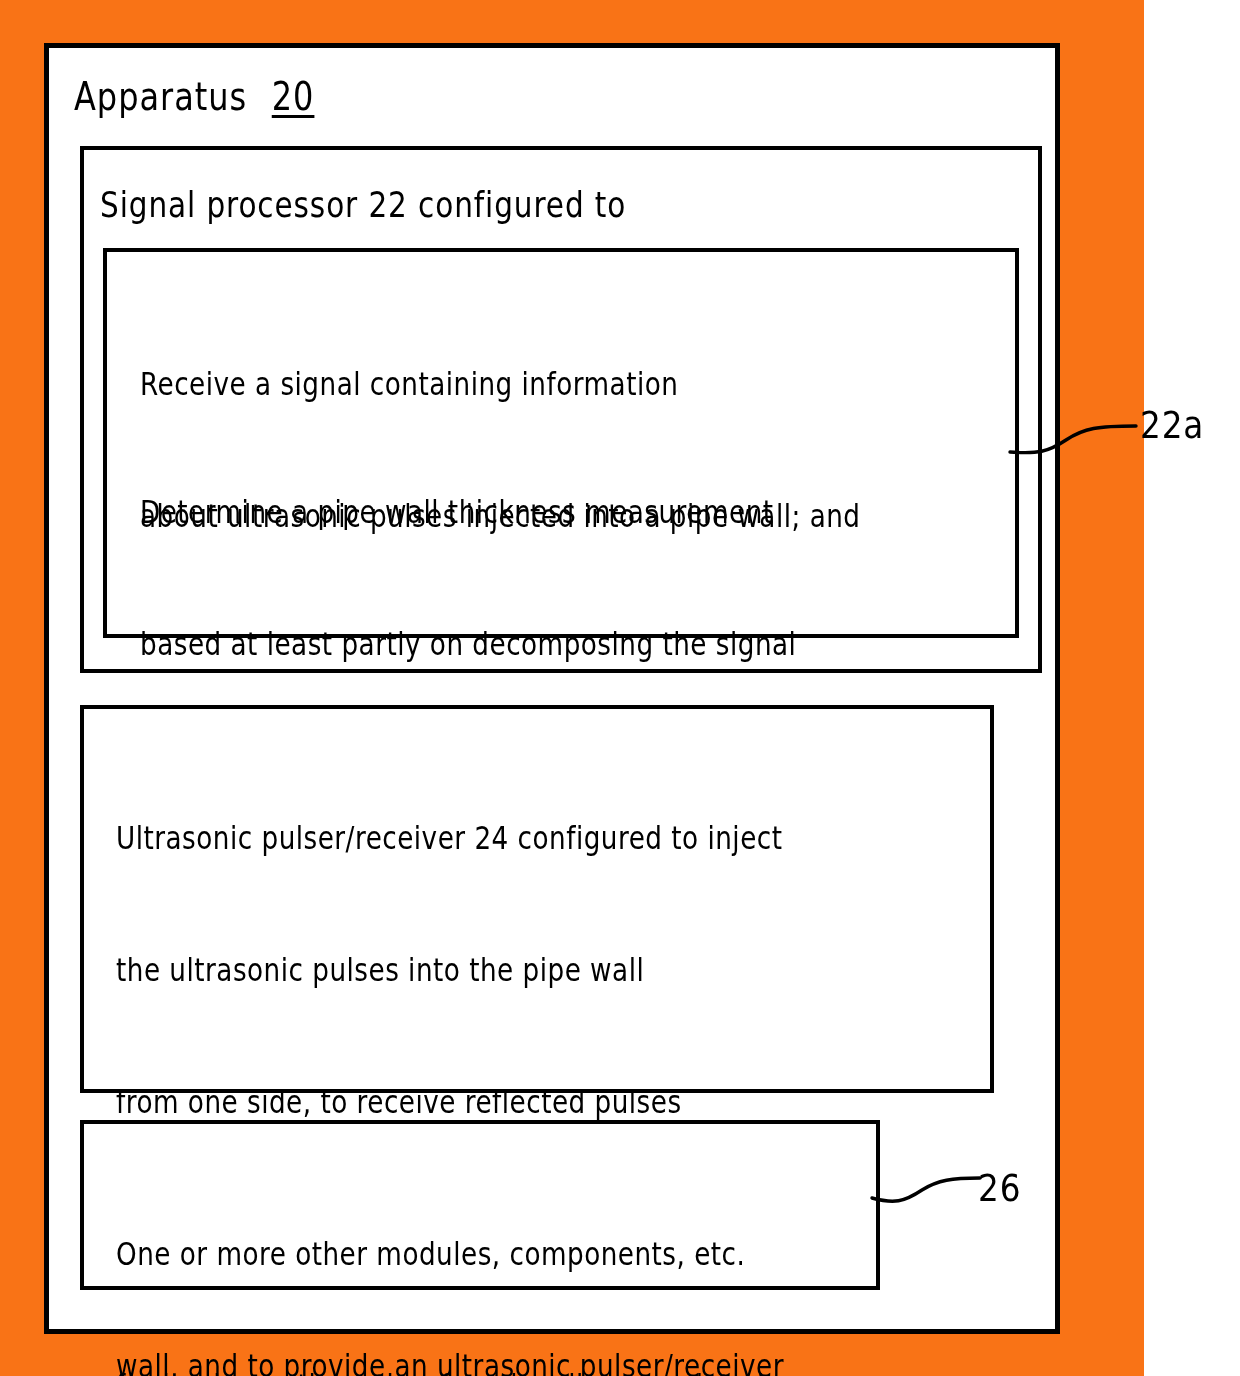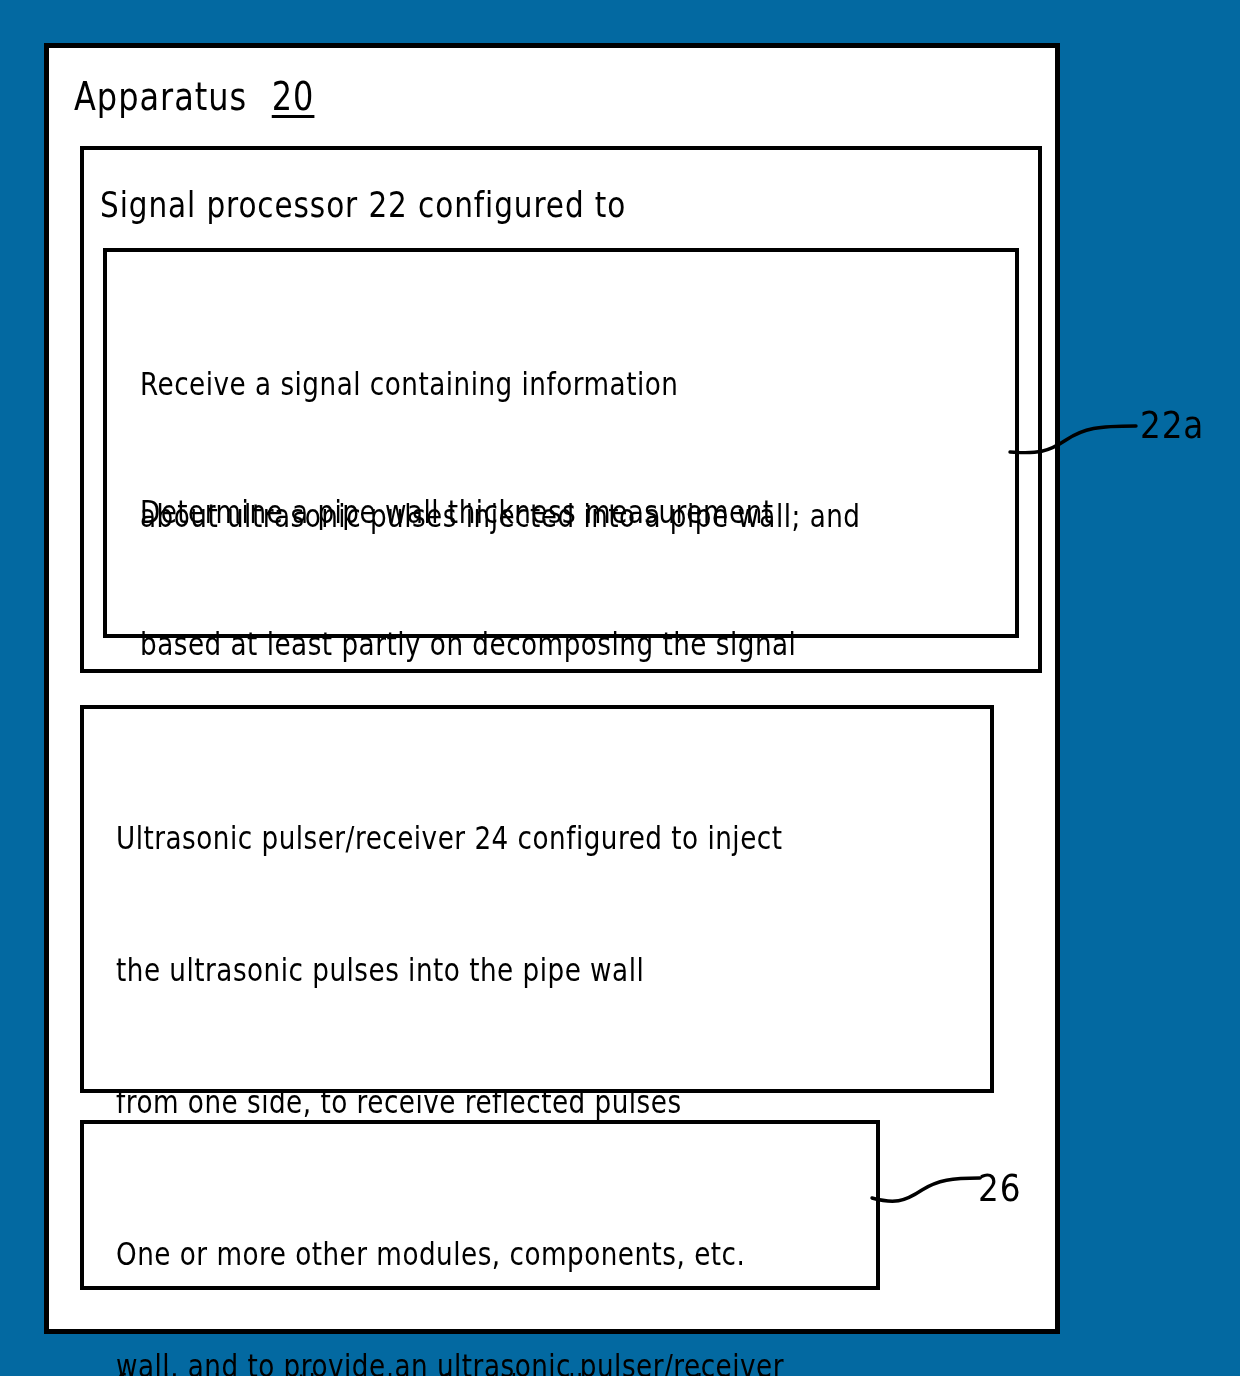--- a/index.html
+++ b/index.html
@@ -10,23 +10,23 @@
   body {
     width: 1240px;
     height: 1376px;
     font-family: "DejaVu Sans", sans-serif;
     color: #000000;
     overflow: hidden;
   }
 
   #figure {
     position: relative;
-    width: 1240px;
+    width: 1144px;
     height: 1376px;
-    background: #0369a1;
+    background: #f97316;
   }
 
   
   .box {
     position: absolute;
     border: 4px solid #000000;
     background: #ffffff;
     box-sizing: border-box;
   }
 

